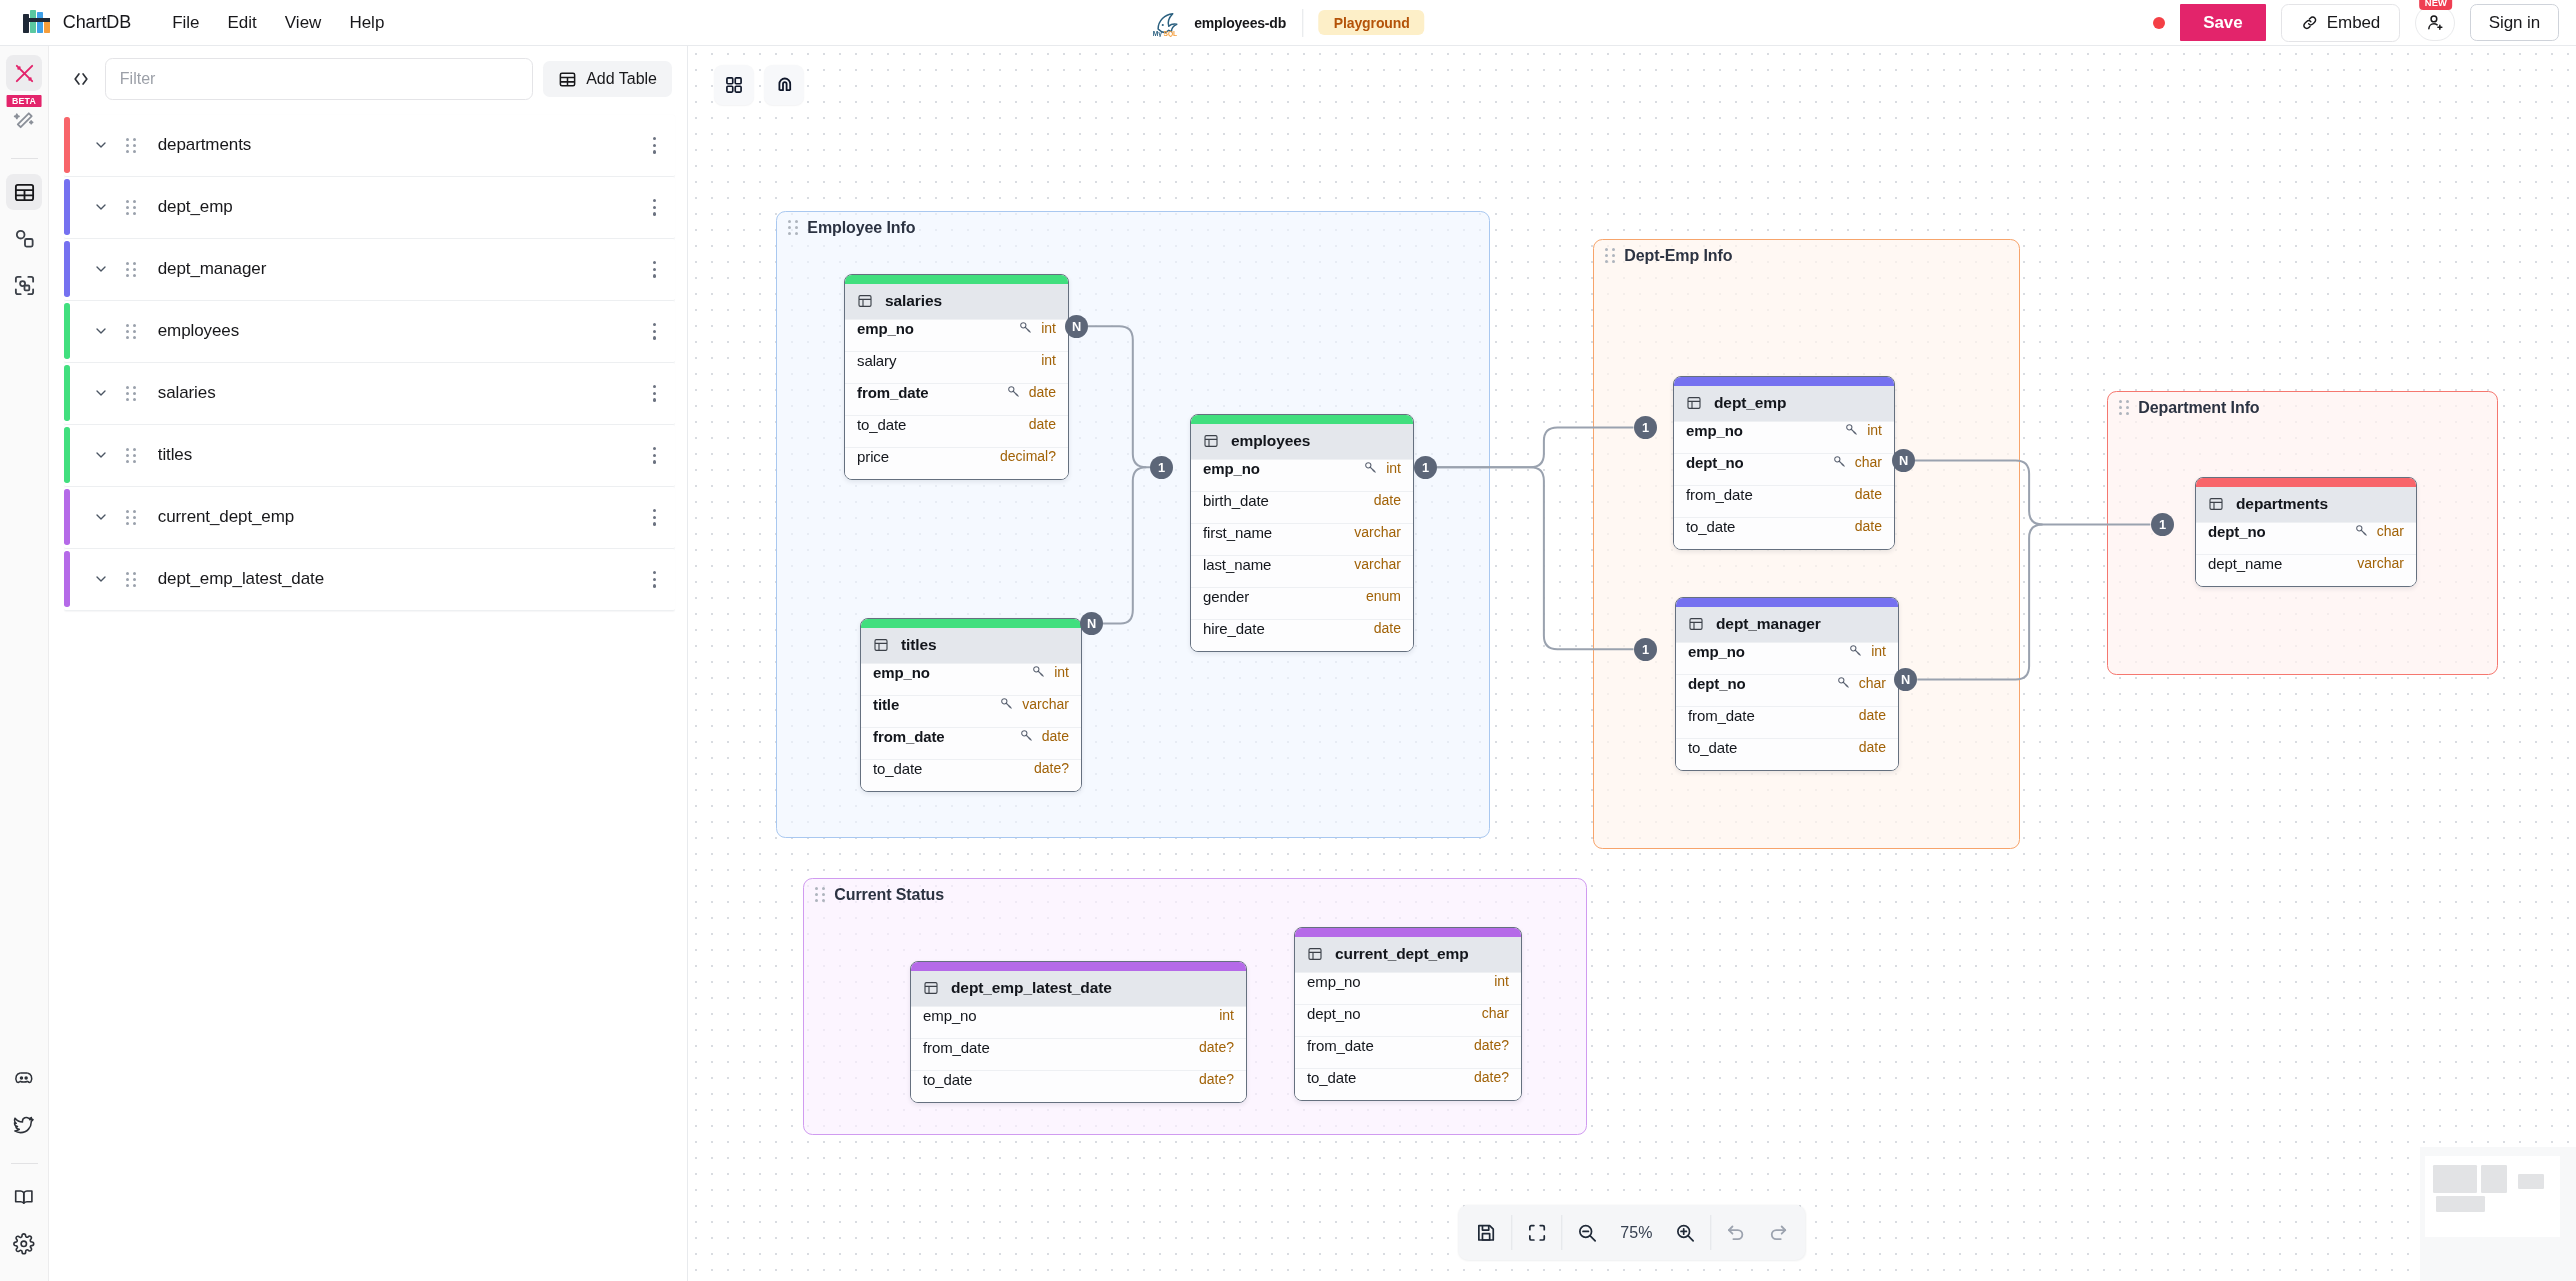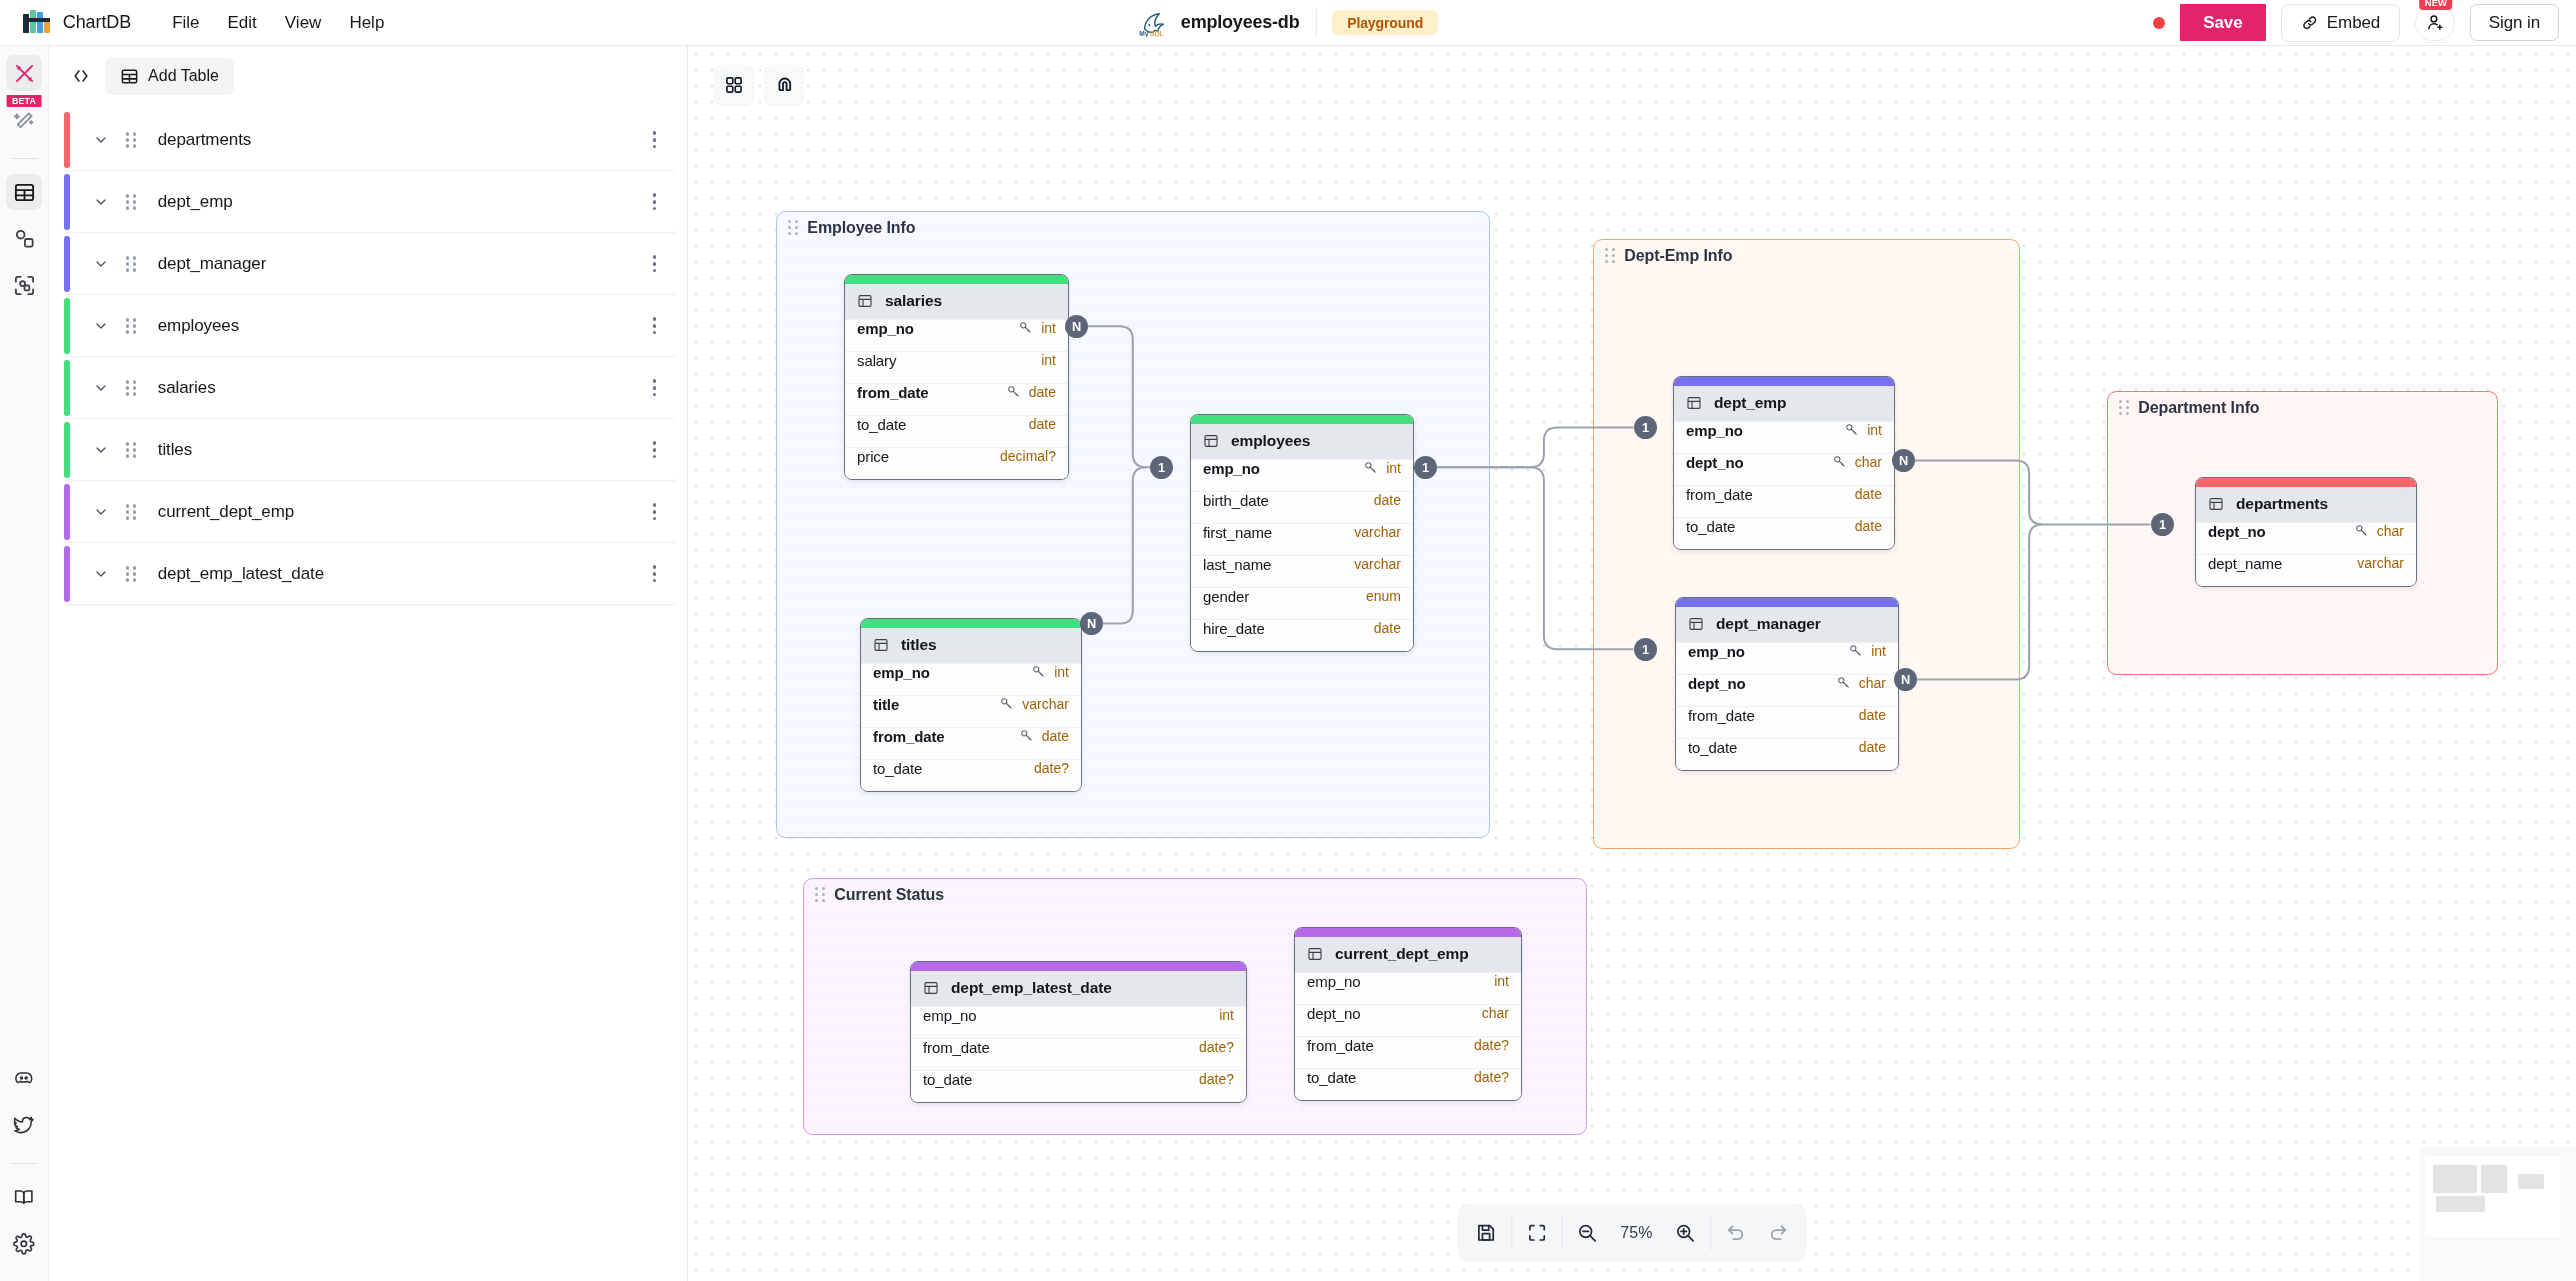--- a/index.html
+++ b/index.html
@@ -23,21 +23,21 @@
   .brand-name { font-size: 18px; font-weight: 500; color: #18181b; letter-spacing: -0.1px; margin-right: 27px;}
   .menu-item {
     font-size: 17px; color: #18181b; padding: 4.7px 14px; border-radius: 4.7px; cursor: pointer;
   }
 
   .tb-center {
     position: absolute; left: 50%; transform: translateX(-50%);
     display: flex; align-items: center; gap: 12px;
   }
   .db-logo { width: 31px; height: 28px; }
-  .db-title { font-size: 18px; font-weight: 600; color: #18181b; letter-spacing: -0.2px; }
+  .db-title { font-size: 14px; font-weight: 600; color: #18181b; letter-spacing: -0.2px; }
   .tb-divider { width: 0.7px; height: 28px; background: #e3e5e8; margin: 0 4px; }
   .badge-playground {
     background: #fdefc8; color: #b45309; font-size: 14px; font-weight: 600;
     padding: 4.7px 15px; border-radius: 6px; letter-spacing: -0.1px;
   }
 
   .tb-right { margin-left: auto; display: flex; align-items: center; gap: 15px; padding-right: 17.5px; }
   .dot-unsaved { width: 12px; height: 12px; border-radius: 50%; background: #f43f46; }
   .btn-save {
     background: #e3246b; color: #fff; font-size: 17px; font-weight: 600;
@@ -310,20 +310,21 @@
     </div>
 
     <div class="panel">
       <div class="panel-head">
         <div class="icon-collapse">
           <svg width="20" height="20" viewBox="0 0 24 24" fill="none" stroke="#2d3138" stroke-width="2" stroke-linecap="round" stroke-linejoin="round">
             <path d="M9.5 6 L5 12 l4.5 6"></path>
               <path d="M14.5 6 L19 12 l-4.5 6"></path>
           </svg>
         </div>
+        <input class="filter-input" type="text" placeholder="Filter" style="">
         <button class="btn-addtable">
           <svg width="19" height="19" viewBox="0 0 24 24" fill="none" stroke="#18181b" stroke-width="1.9">
             <rect x="3" y="4" width="18" height="16" rx="2"></rect>
               <path d="M3 9.5h18M3 15h18M12 9.5V20"></path>
           </svg>
           <span>Add Table</span>
         </button>
       </div>
       <div class="tbl-list" id="tables-list">
           <div class="tbl-item">

